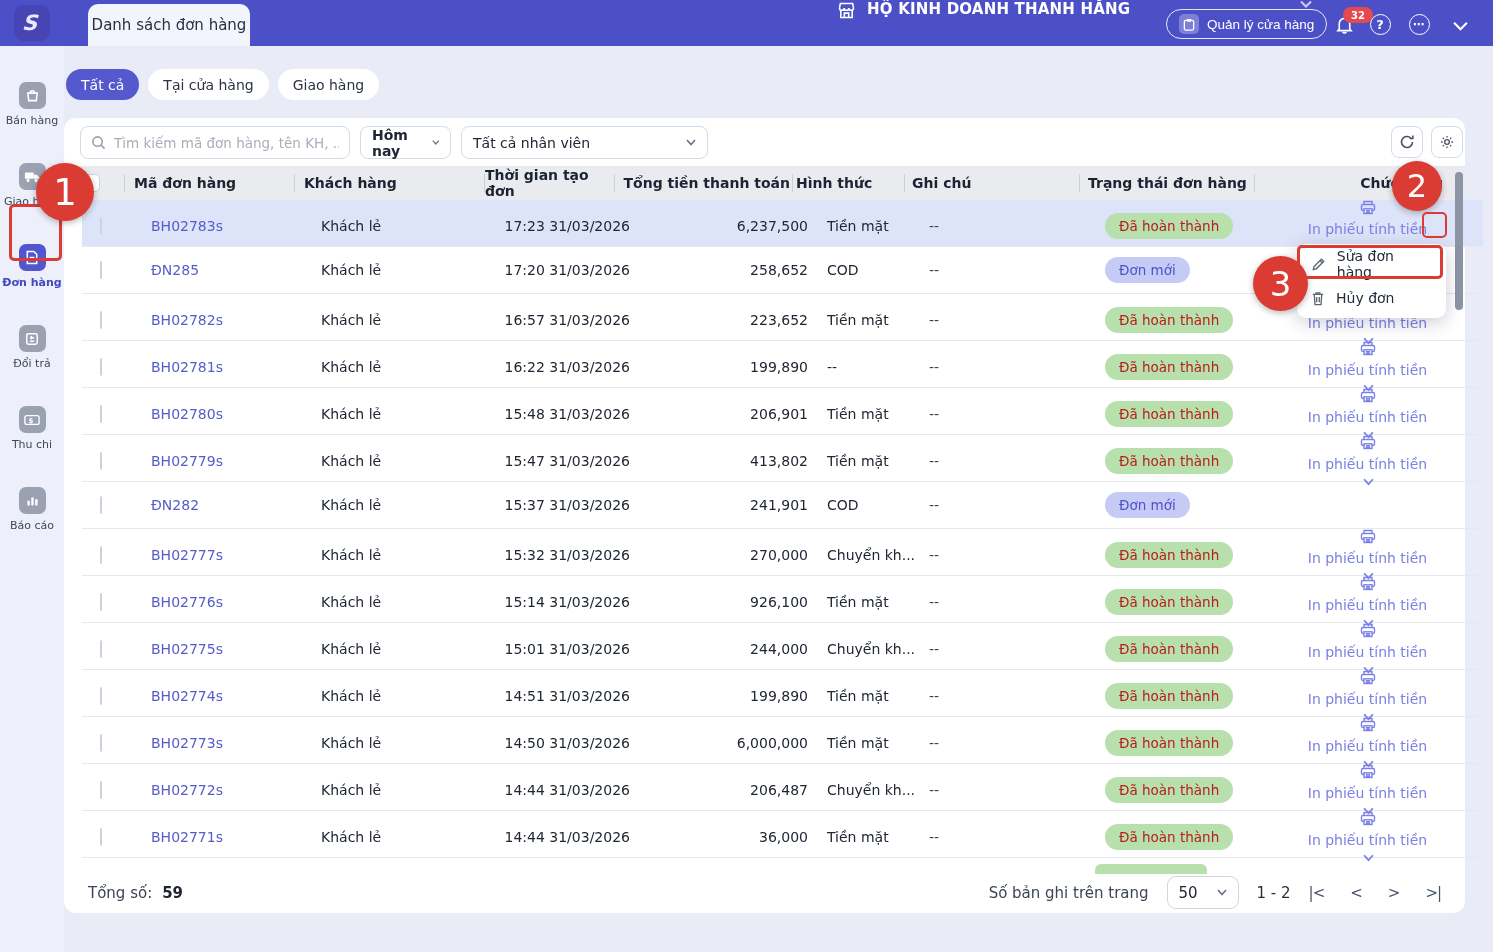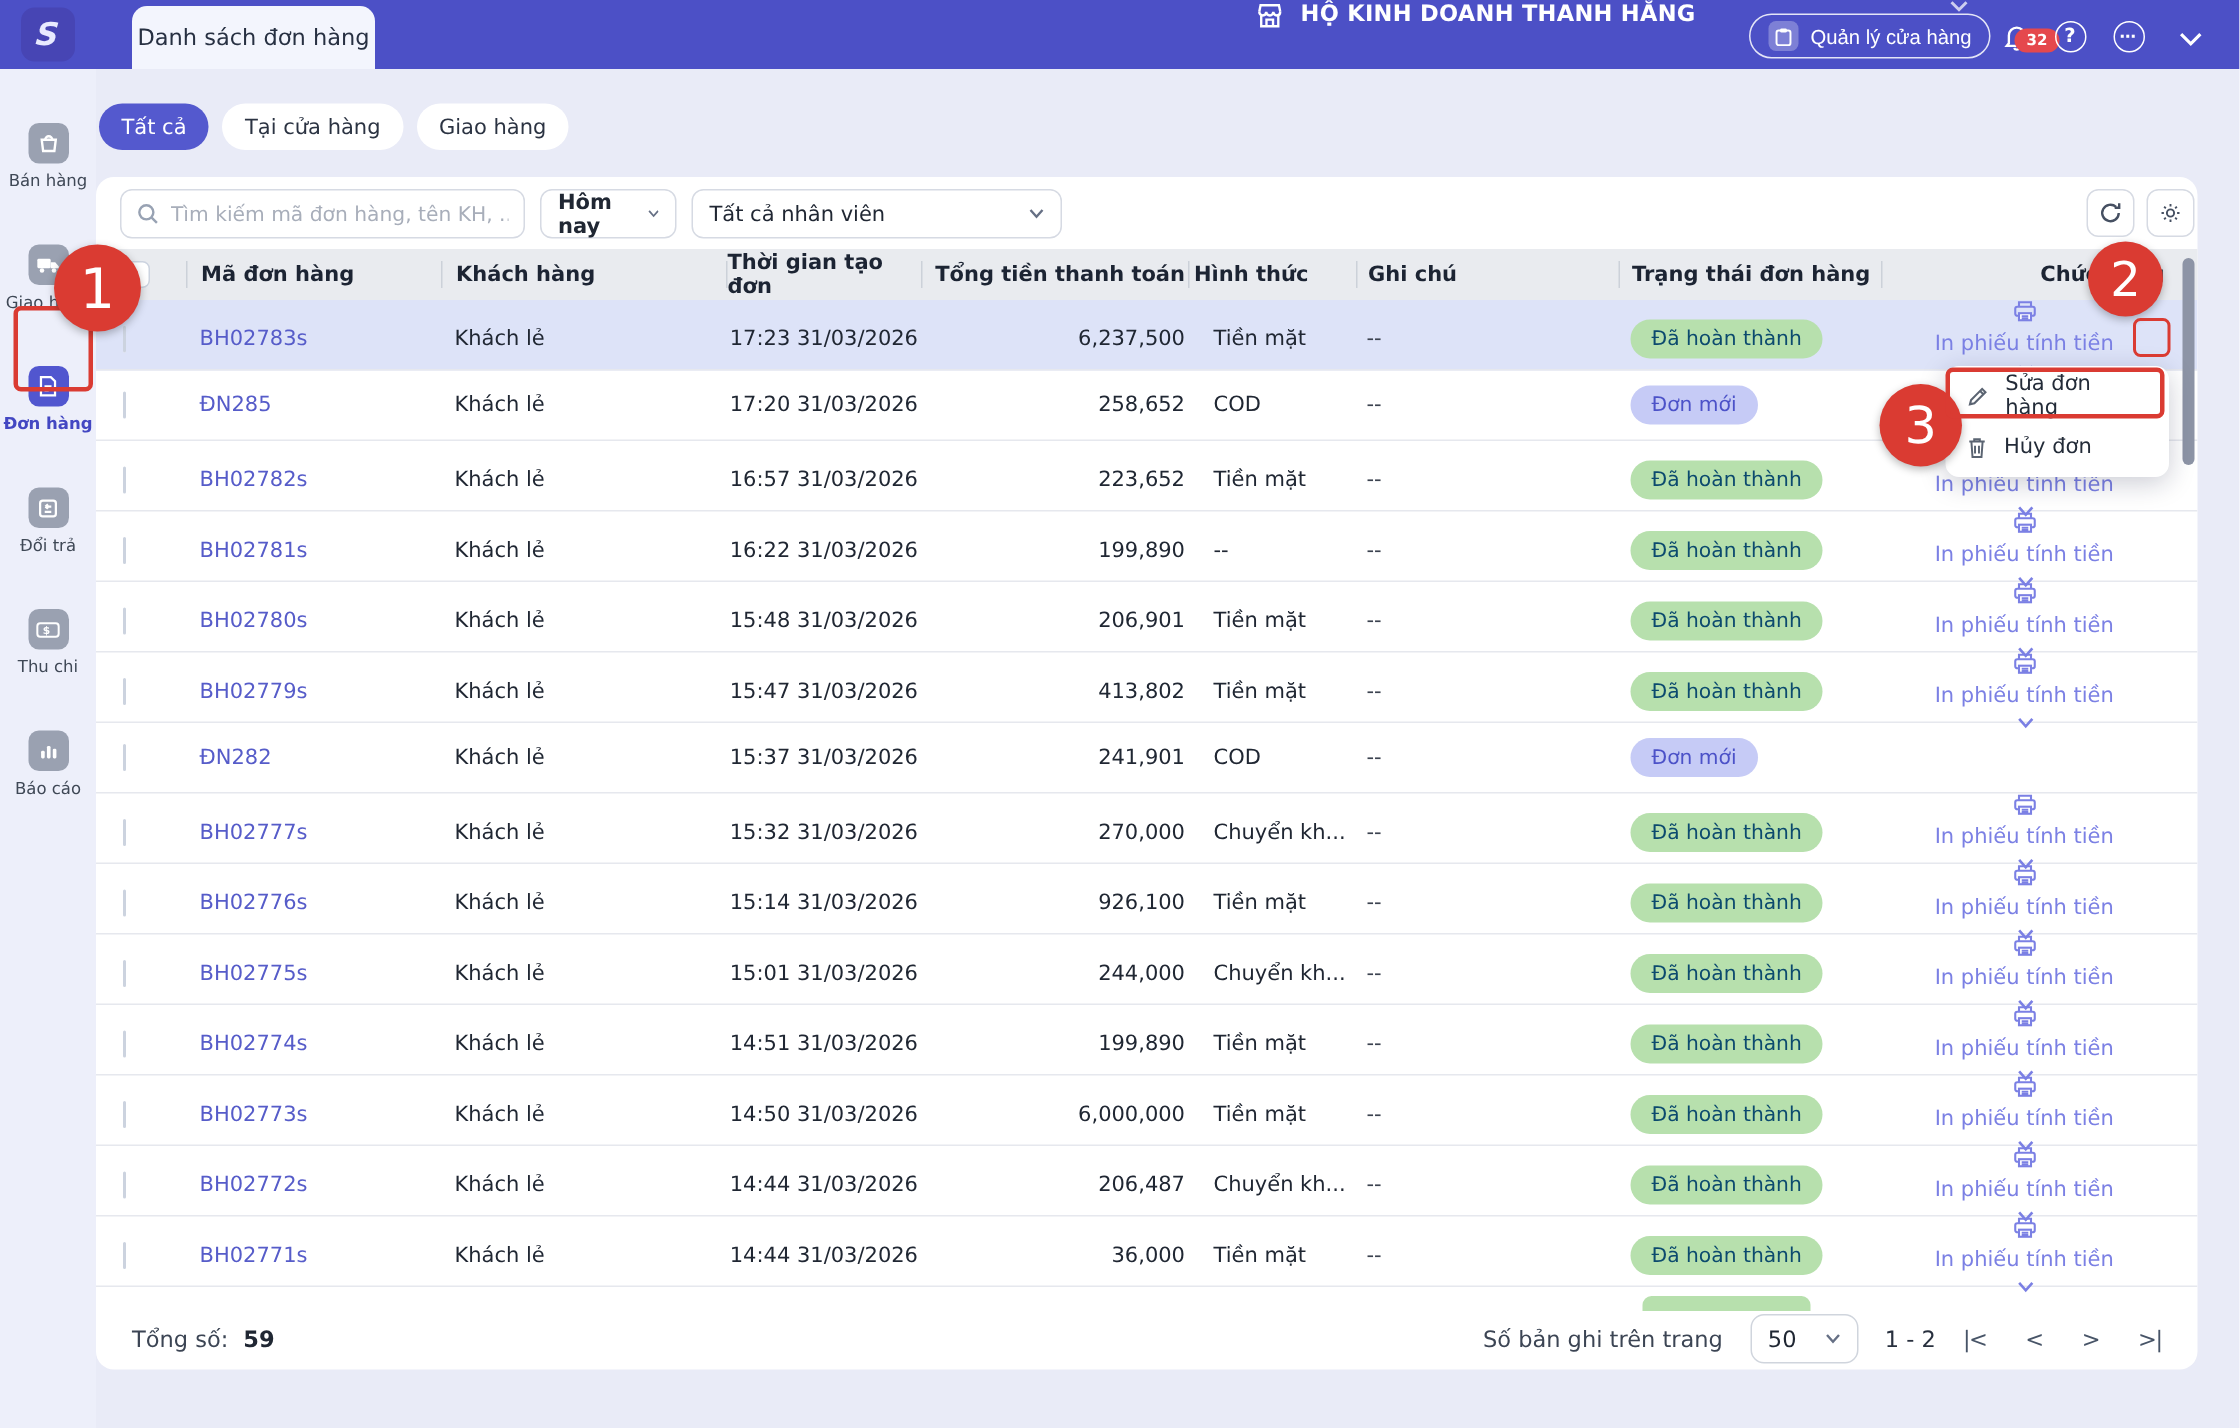--- a/index.html
+++ b/index.html
@@ -24,21 +24,21 @@
   .store-caret { margin-left:160px; opacity:.85; }
   .managebtn { position:absolute; left:1166px; top:9px; height:30px; border-radius:16px;
                border:1.3px solid rgba(255,255,255,.85); display:flex; align-items:center; gap:8px;
                padding:0 12px; color:#ffffff; font-size:13.5px; background:transparent; cursor:pointer; }
   .managebtn .clipbox { width:20px; height:20px; border-radius:5px; background:rgba(255,255,255,.28);
                display:flex; align-items:center; justify-content:center; }
   .iconbtn { position:absolute; top:12px; width:24px; height:24px; display:flex; align-items:center; justify-content:center; color:#fff; }
   .circlebtn { border:1.6px solid #fff; border-radius:50%; width:21px; height:21px; font-size:13px; font-weight:bold;
                display:flex; align-items:center; justify-content:center; }
   .bellwrap { left:1332px; }
-  .badge-notif { position:absolute; left:1343px; top:19px; min-width:20px; height:16px; border-radius:9px;
+  .badge-notif { position:absolute; left:1343px; top:7px; min-width:20px; height:16px; border-radius:9px;
                  background:#e5484d; color:#fff; font-size:10px; font-weight:bold; display:flex;
                  align-items:center; justify-content:center; padding:0 8px; }
   
   .sidebar { position:absolute; left:0; top:46px; width:64px; height:906px; background:#edeffa; }
   .side-item { width:64px; display:flex; flex-direction:column; align-items:center; gap:5px; padding-top:36px; cursor:pointer; }
   .side-ico { width:27px; height:27px; border-radius:7px; background:#9aa1b1; display:flex; align-items:center; justify-content:center; }
   .side-item.active .side-ico { background:#5156cf; }
   .side-label { font-size:11px; color:#3f4856; }
   .side-item.active .side-label { color:#4347c2; font-weight:bold; }
   
@@ -66,32 +66,32 @@
            align-items:center; padding-left:16px; padding-right:20px; }
   .thead { position:absolute; left:0; top:48px; width:100%; height:34px; background:#e9ebef;
            font-weight:bold; font-size:14px; color:#1c2433; }
   .thead > div { display:flex; align-items:center; height:18px; }
   .thead > div + div { border-left:1px solid #ccd1d9; }
   .th-time,.th-total,.th-func { justify-content:flex-end; padding-right:2px; }
   .th-code,.th-cust { padding-left:9px; }
   .th-method { padding-left:3px; }
   .th-note { padding-left:7px; }
   .th-status { padding-left:8px; }
-  .tbody { position:absolute; left:0; top:82px; width:100%; height:672px; overflow:hidden; }
+  .tbody { position:absolute; left:18px; top:82px; width:100%; height:672px; overflow:hidden; }
   .trow { height:47px; border-bottom:1px solid #e6e8ee; font-size:14px; }
   .trow.hl { background:#dde3f8; }
   .cb { width:18px; height:18px; border:1.5px solid #ccd3df; border-radius:5px; background:#fff; margin-left:2px; cursor:pointer; }
   .c-code { color:#565cc9; padding-left:9px; cursor:pointer; }
   .c-cust { padding-left:9px; }
   .c-time,.c-total { text-align:right; padding-right:2px; }
   .c-method { padding-left:17px; }
   .c-note { padding-left:7px; color:#3c4350; }
   .c-status { padding-left:8px; }
   .badge { display:inline-block; padding:5px 14px; border-radius:14px; font-size:13.5px; }
-  .badge-done { background:#b7e0ad; color:#0c4a6e; }
+  .badge-done { background:#b7e0ad; color:#b91c1c; }
   .badge-new { background:#c6cbf6; color:#4c52c8; }
   .c-func { display:flex; align-items:center; justify-content:flex-end; gap:6px; color:#7b80e4; cursor:pointer;flex-direction:column; }
   .c-func .ac-caret { margin-left:2px; }
   .partial-badge { position:absolute; left:1031px; top:746px; width:112px; height:10px;
                    background:#b7e0ad; border-radius:6px 6px 0 0; }
   
   .tfoot { position:absolute; left:0; top:754px; width:100%; height:41px; display:flex;
            align-items:center; justify-content:space-between; padding:0 24px; font-size:15px; }
   .tot-label { color:#3c4554; }
   .tot-val { font-weight:bold; margin-left:10px; }

